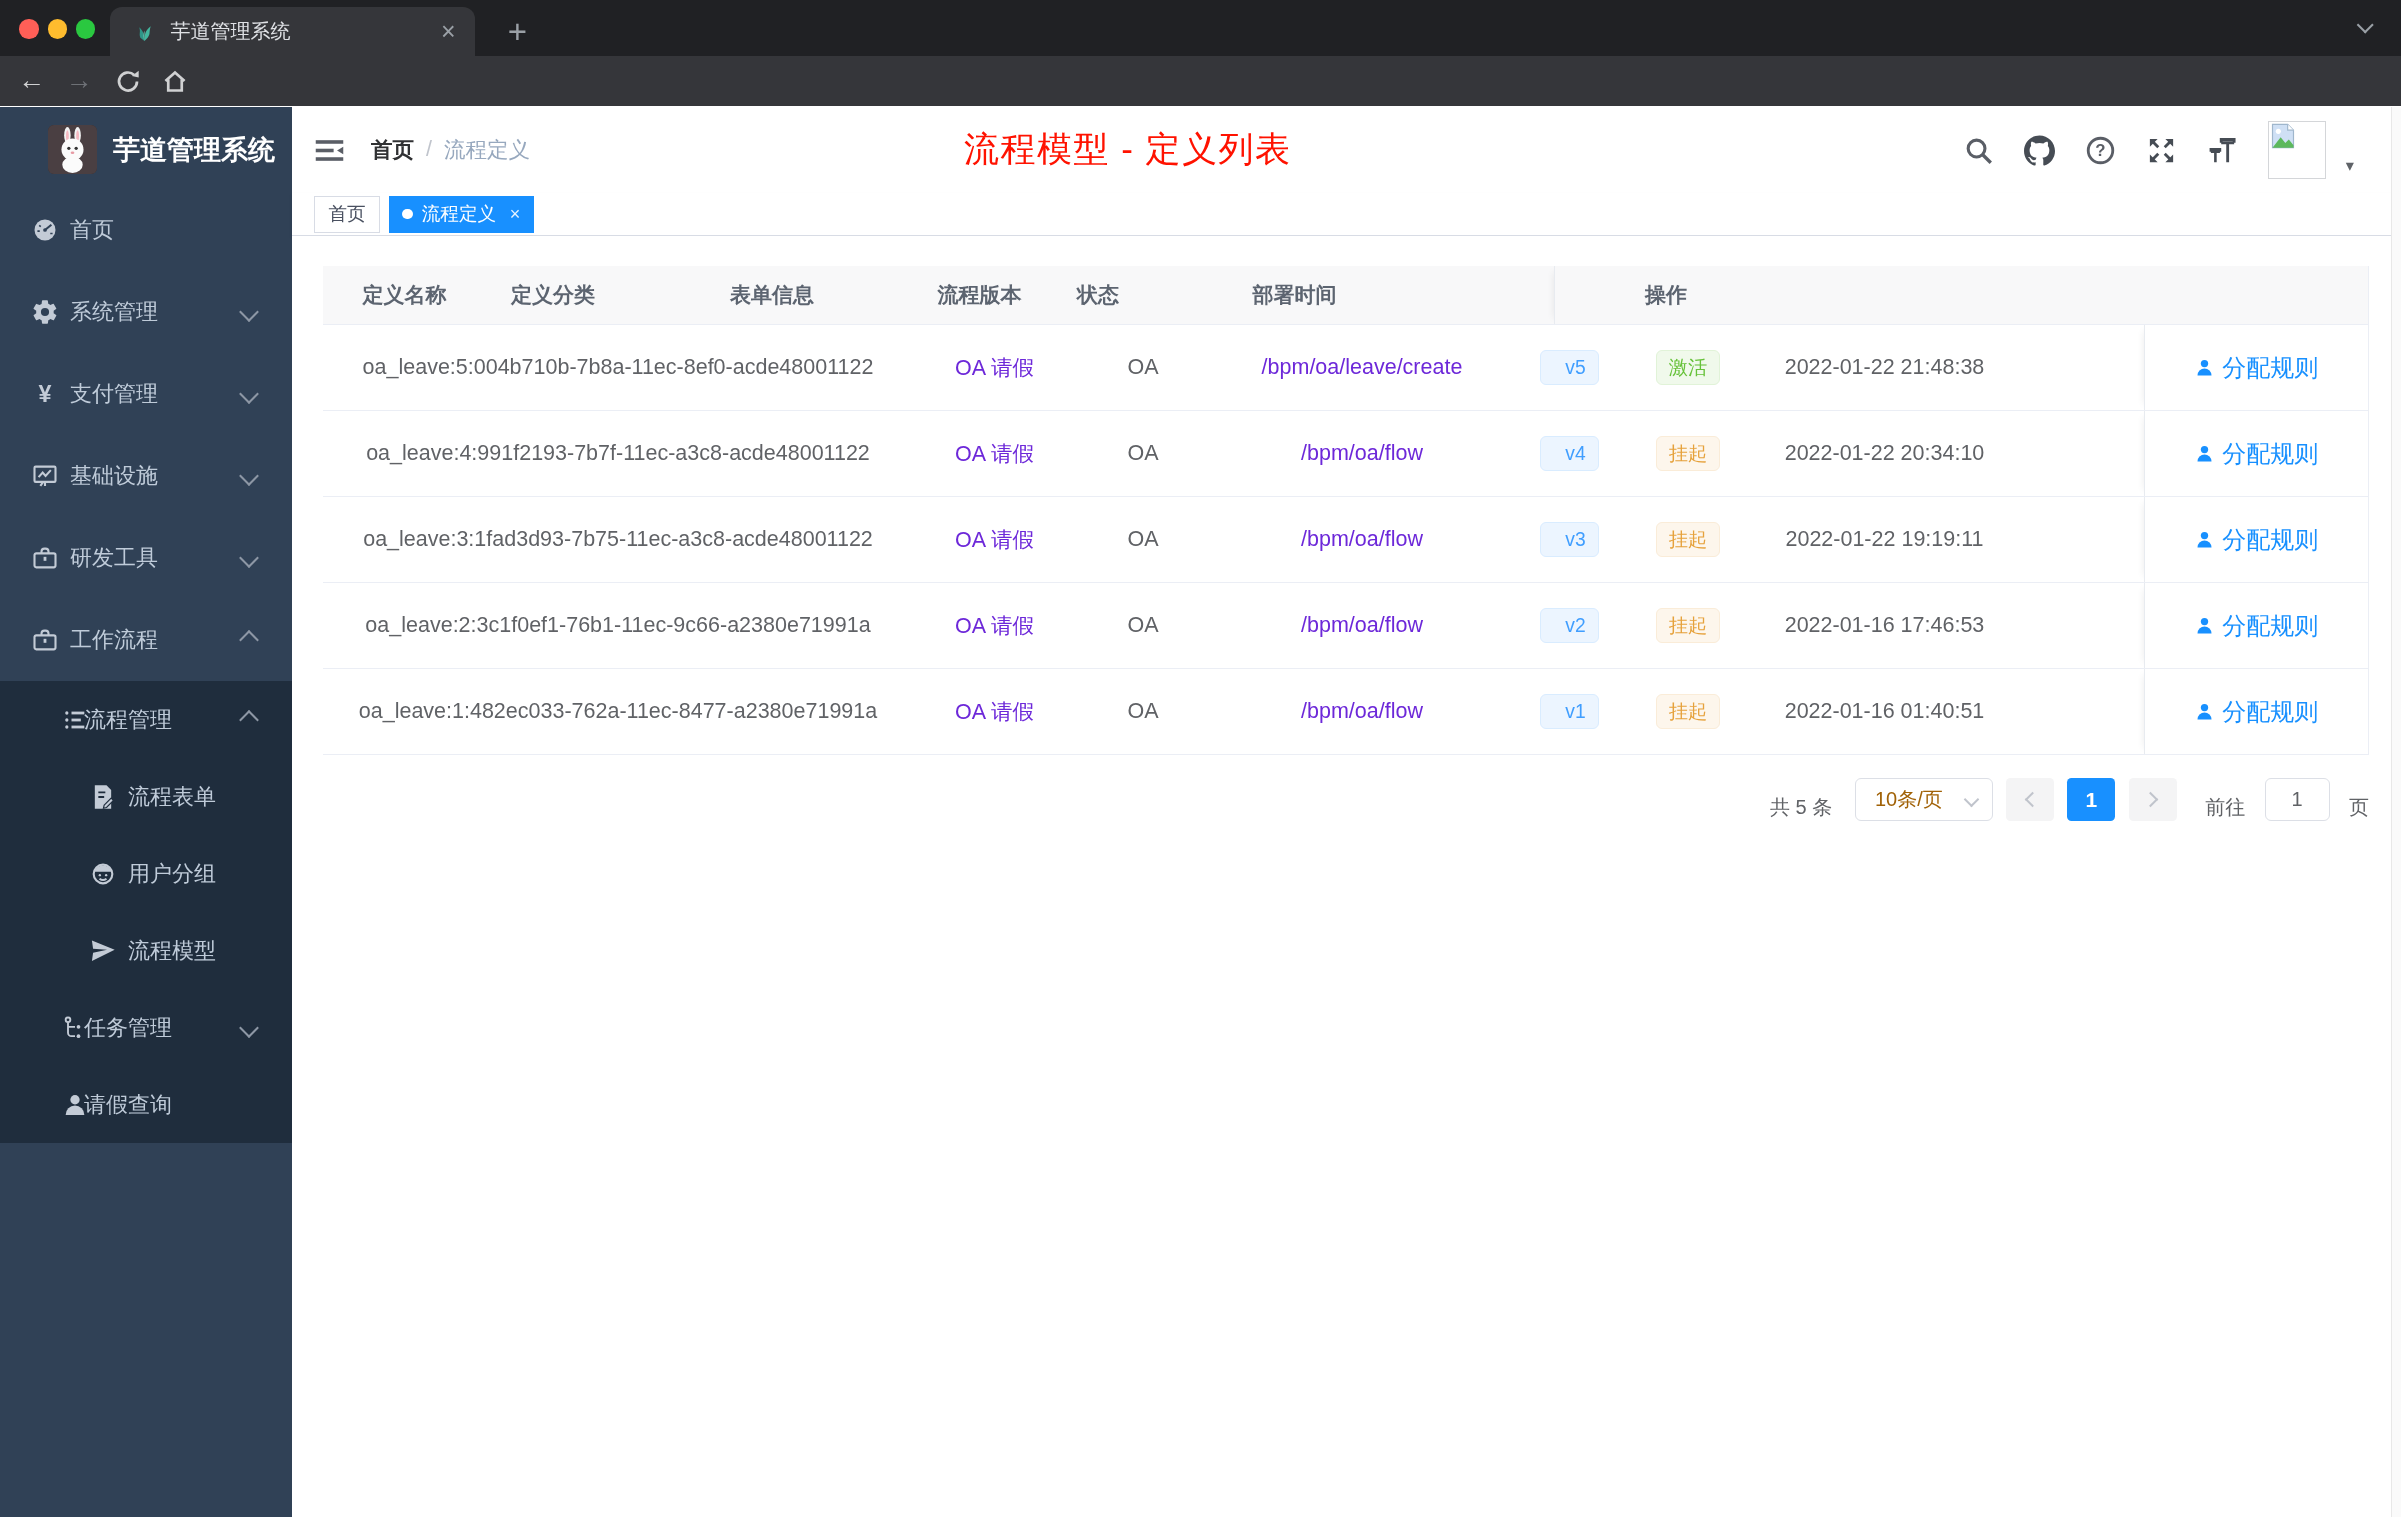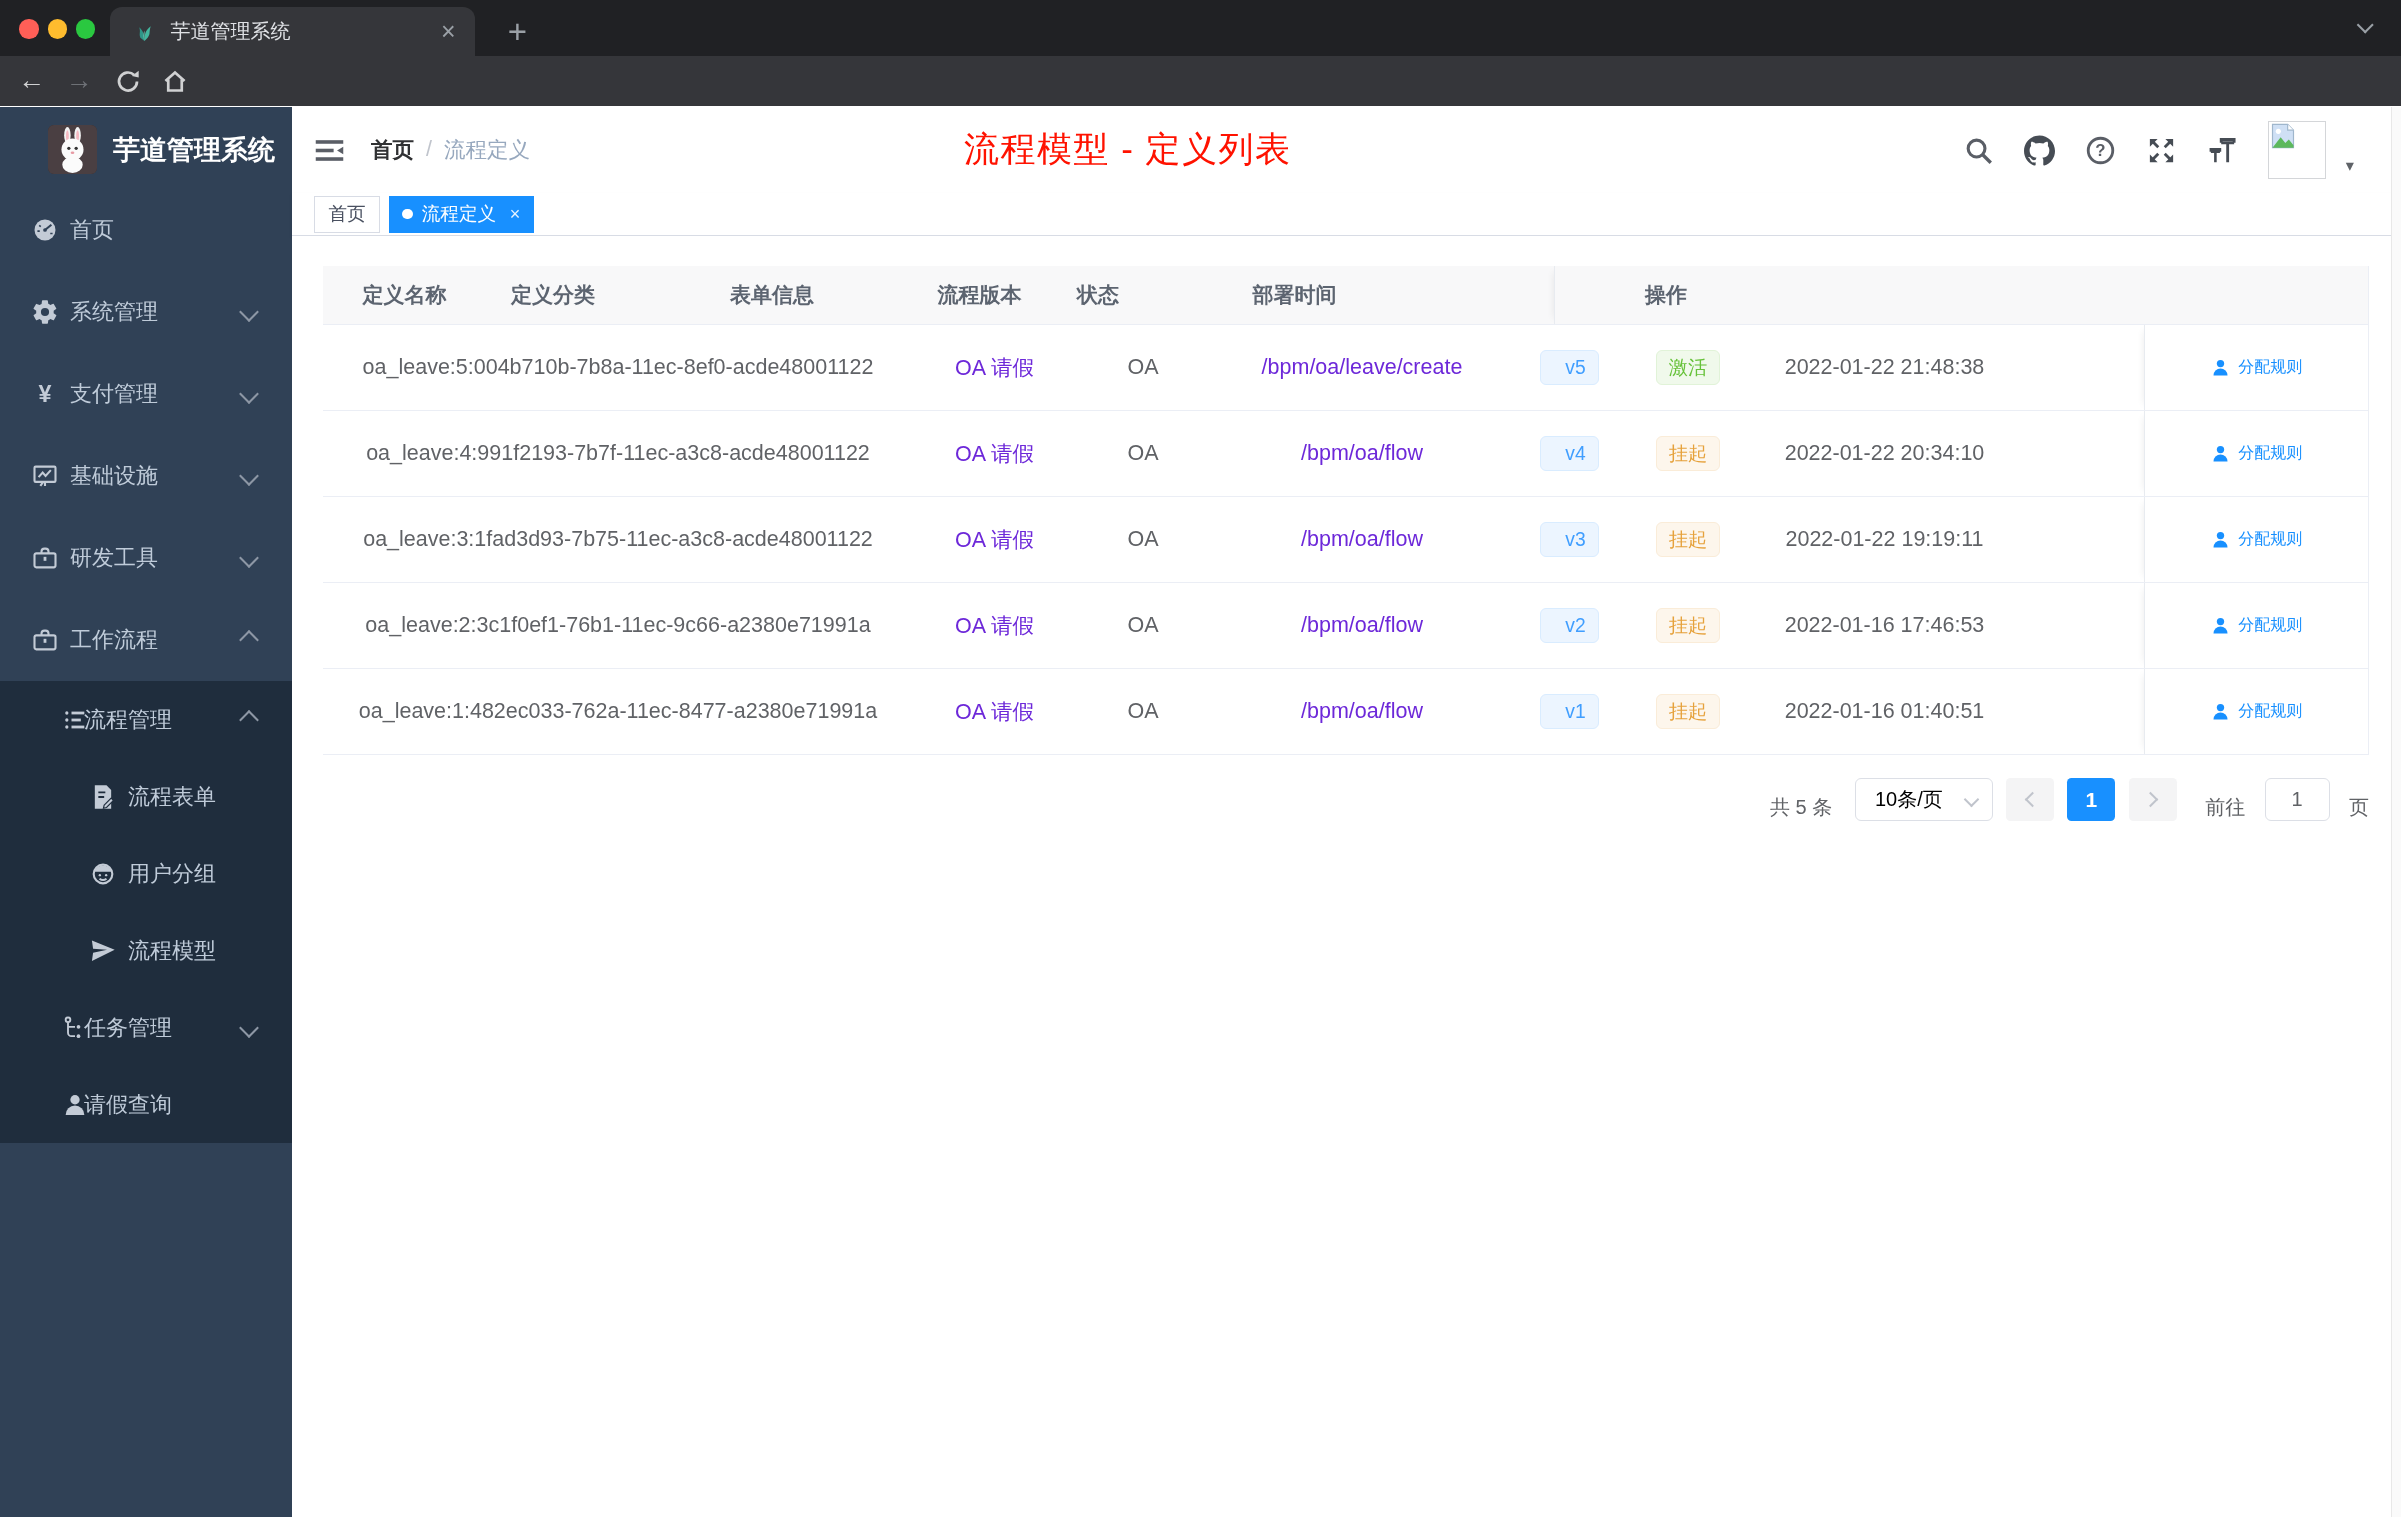--- a/index.html
+++ b/index.html
@@ -91,25 +91,25 @@
   .td{display:flex;align-items:center;justify-content:center;font-size:21.5px;color:#606266;box-sizing:border-box;text-align:center;}
   .trow.head .td{color:#5c6470;font-weight:600;font-size:21px;}
   .c0{width:590px;} .c1{width:163px;} .c2{width:134px;} .c3{width:304px;}
   .c4{width:111px;} .c5{width:126px;} .c6{width:267px;} .c7{width:126px;}
   .c8{width:223px;border-left:1.5px solid #e8ebf0;box-shadow:-6px 0 7.4px -6px rgba(0,0,0,.08);}
   .link{color:#6d28d9;text-align:right;}
   .badge{display:inline-block;padding:6px 12px;border-radius:6px;font-size:19.3px;line-height:1.1;border:1.5px solid;}
   .b-ver{background:#ecf5ff;border-color:#d9ecff;color:#409eff;padding-left:24px;}
   .b-ok{background:#f0f9eb;border-color:#e1f3d8;color:#67c23a;}
   .b-warn{background:#fdf6ec;border-color:#faecd8;color:#e6a23c;}
-  .action{display:flex;align-items:center;gap:7.4px;color:#1890ff;font-size:16px;}
+  .action{display:flex;align-items:center;gap:7.4px;color:#1890ff;font-size:24px;}
   
   #pager{position:absolute;right:33px;top:539px;height:46px;display:flex;align-items:flex-end;gap:10.4px;font-size:20px;color:#606266;}
   #pg-total{margin-right:12px;}
-  #pg-size{width:138px;height:43px;border:1.5px solid #dcdfe6;border-radius:6px;display:flex;align-items:center;box-sizing:border-box;padding-left:19.3px;position:relative;color:#000000;}
+  #pg-size{width:138px;height:43px;border:1.5px solid #dcdfe6;border-radius:6px;display:flex;align-items:center;box-sizing:border-box;padding-left:19.3px;position:relative;color:#a16207;}
   #pg-size .arr{position:absolute;right:15px;top:15px;width:9px;height:9px;border-right:2.2px solid #c0c4cc;border-bottom:2.2px solid #c0c4cc;transform:rotate(45deg);}
   .pg-btn{width:48px;height:43px;border-radius:4.5px;background:#f4f4f5;display:flex;align-items:center;justify-content:center;margin-left:3px;}
   .pg-btn .chv{width:9px;height:9px;border-right:2.2px solid #c0c4cc;border-bottom:2.2px solid #c0c4cc;}
   .chv.left{transform:rotate(135deg);margin-left:4.5px;}
   .chv.right{transform:rotate(-45deg);margin-right:4.5px;}
   #pg-cur{width:48px;height:43px;border-radius:4.5px;background:#1890ff;color:#fff;font-weight:600;font-size:21px;display:flex;align-items:center;justify-content:center;margin-left:3px;}
   #pg-goto{margin-left:18px;}
   #pg-input{width:65px;height:43px;border:1.5px solid #dcdfe6;border-radius:6px;display:flex;align-items:center;justify-content:center;box-sizing:border-box;margin:0 9px;}
   
   #scrollbar{position:absolute;right:0;top:107px;width:9px;height:1411px;background:#fafafa;border-left:0.7px solid #e8e8e8;}

